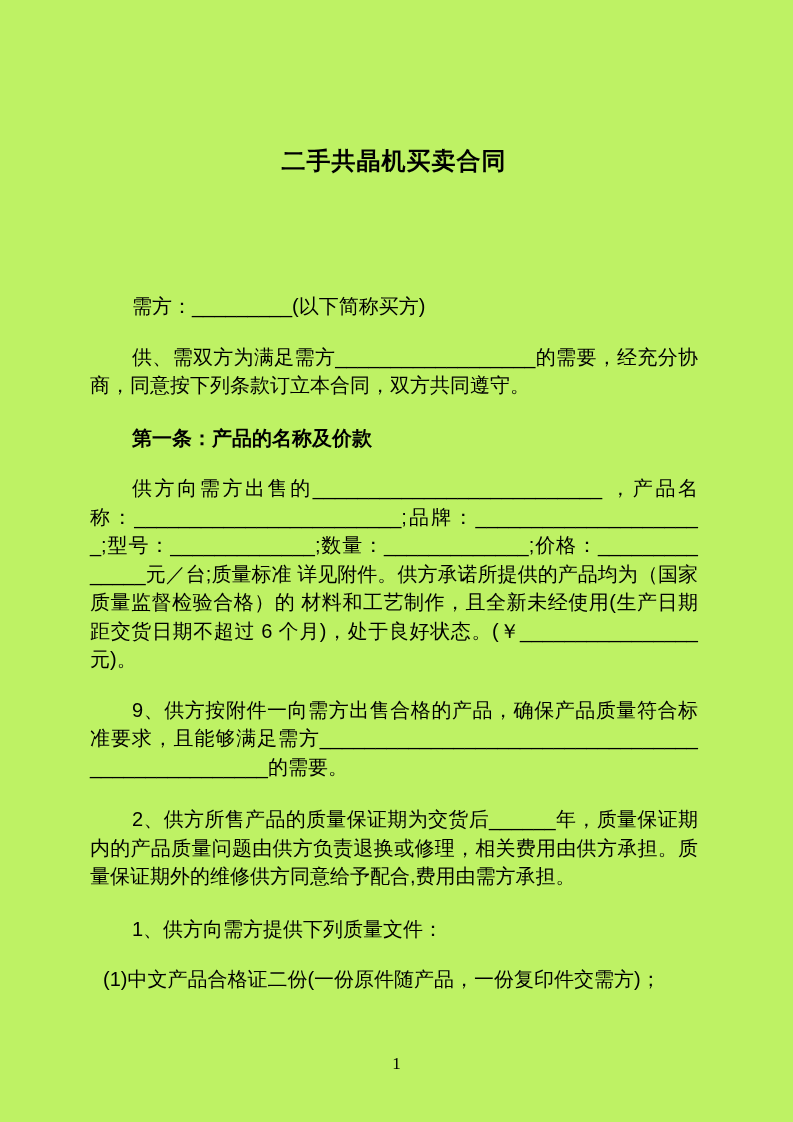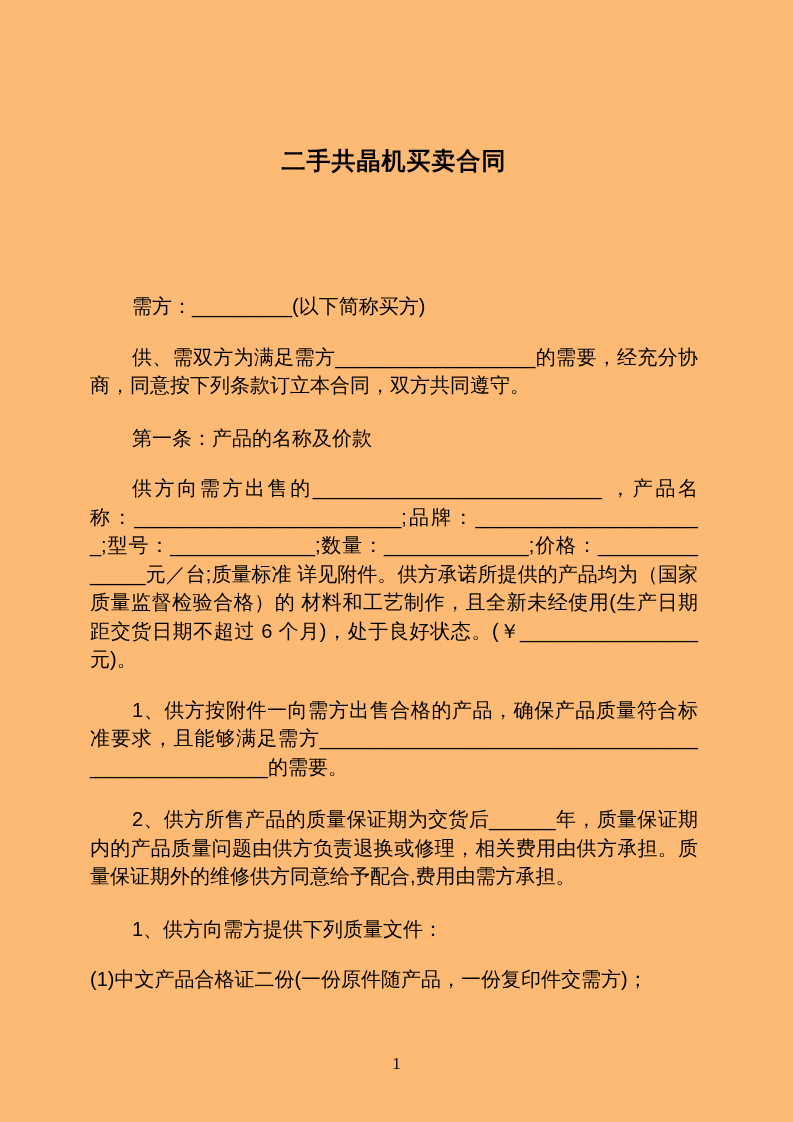--- a/index.html
+++ b/index.html
@@ -4,21 +4,21 @@
 <style>
   html, body {
     margin: 0;
     padding: 0;
     background: #ffffff;
   }
   .page {
     position: relative;
     width: 793px;
     height: 1122px;
-    background: #fdba74;
+    background: #bef264;
     overflow: hidden;
     font-family: "Liberation Sans", sans-serif;
     color: #000000;
   }
   .content {
     padding: 143px 95px 0 90px;
   }
   .doc-title {
     font-size: 24px;
     line-height: 35px;
@@ -29,22 +29,22 @@
   }
   .para {
     font-size: 20px;
     line-height: 28.5px;
     margin: 0 0 22px 0;
     text-align: justify;
     word-break: break-all;
     overflow-wrap: break-word;
   }
   .ind2 { text-indent: 42px; }
-  .ind0 { text-indent: 0; }
-  .bold { font-weight: normal; }
+  .ind0 { text-indent: 0; margin-left: 13px; }
+  .bold { font-weight: bold; }
   .gap-lg { margin-bottom: 24px; }
   .footer-page-num {
     position: absolute;
     left: 0;
     right: 0;
     bottom: 48px;
     text-align: center;
     font-family: "Liberation Serif", serif;
     font-size: 17px;
     line-height: 20px;
@@ -61,21 +61,21 @@
     <p class="para ind2">需方：_________(以下简称买方)</p>
 
 
     <p class="para ind2 gap-lg">供、需双方为满足需方__________________的需要，经充分协商，同意按下列条款订立本合同，双方共同遵守。</p>
 
     <p class="para ind2 bold">第一条：产品的名称及价款</p>
 
     <p class="para ind2">供方向需方出售的__________________________ ，产品名称：________________________;品牌：_____________________;型号：_____________;数量：_____________;价格：______________元／台;质量标准 详见附件。供方承诺所提供的产品均为（国家质量监督检验合格）的 材料和工艺制作，且全新未经使用(生产日期距交货日期不超过 6 个月)，处于良好状态。(￥________________元)。</p>
 
 
-    <p class="para ind2 gap-lg">1、供方按附件一向需方出售合格的产品，确保产品质量符合标准要求，且能够满足需方__________________________________________________的需要。</p>
+    <p class="para ind2 gap-lg">9、供方按附件一向需方出售合格的产品，确保产品质量符合标准要求，且能够满足需方__________________________________________________的需要。</p>
 
     <p class="para ind2 gap-lg">2、供方所售产品的质量保证期为交货后______年，质量保证期内的产品质量问题由供方负责退换或修理，相关费用由供方承担。质量保证期外的维修供方同意给予配合,费用由需方承担。</p>
 
     <p class="para ind2">1、供方向需方提供下列质量文件：</p>
 
     <p class="para ind0">(1)中文产品合格证二份(一份原件随产品，一份复印件交需方)；</p>
 
   </div>
 
   <div class="footer-page-num">1</div>

